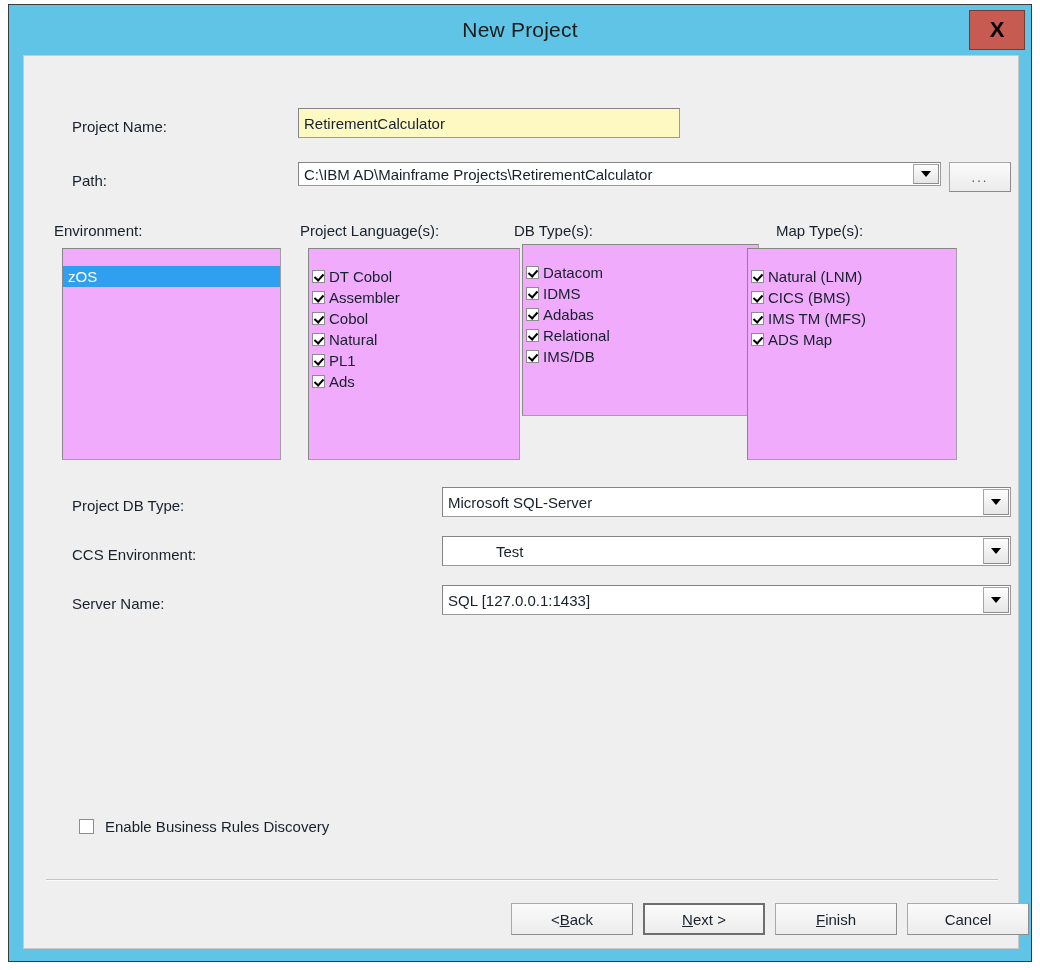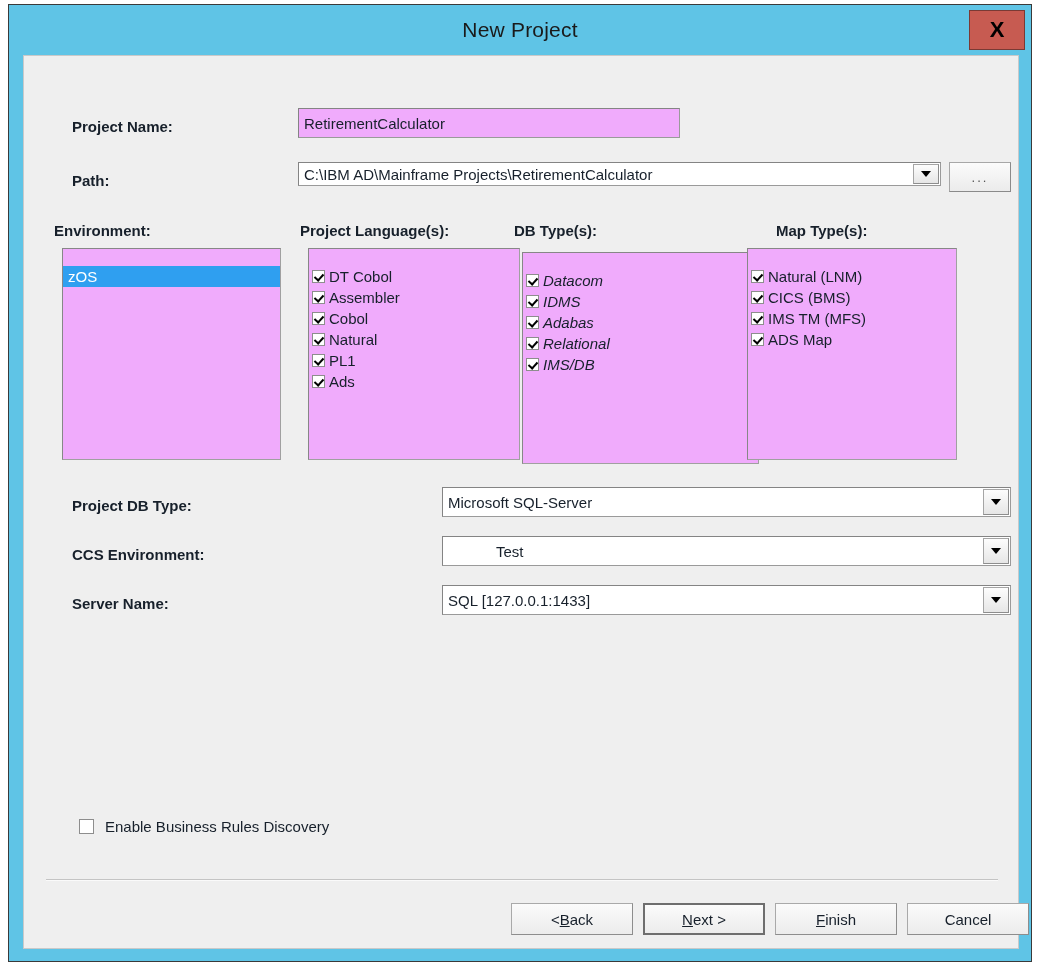--- a/index.html
+++ b/index.html
@@ -68,27 +68,26 @@
     background: #efefef;
     border: 1px solid #c9c9c9;
     box-sizing: border-box;
   }
 
   .lbl {
     position: absolute;
     font-size: 15px;
     color: #17202b;
     white-space: nowrap;
-    font-weight: bold;
   }
 
   
   .textbox {
     position: absolute;
-    background: #f0abfc;
+    background: #fef9c3;
     border: 1px solid #9a9a9a;
     border-top-color: #848484;
     border-left-color: #848484;
     box-sizing: border-box;
     font-size: 15px;
     color: #17202b;
     display: flex;
     align-items: center;
     padding-left: 5px;
     overflow: hidden;
@@ -324,21 +323,21 @@
       <div class="list-row">
           <span class="cbx checked"></span>
           <span>PL1</span>
         </div>
       <div class="list-row">
           <span class="cbx checked"></span>
           <span>Ads</span>
         </div>
     </div>
 
-    <div class="listbox" style="left:490px; top:196px; width:237px; height:212px;font-style:italic;">
+    <div class="listbox" style="left:490px; top:188px; width:237px; height:172px;">
       <div class="list-row">
           <span class="cbx checked"></span>
           <span>Datacom</span>
         </div>
       <div class="list-row">
           <span class="cbx checked"></span>
           <span>IDMS</span>
         </div>
       <div class="list-row">
           <span class="cbx checked"></span>

